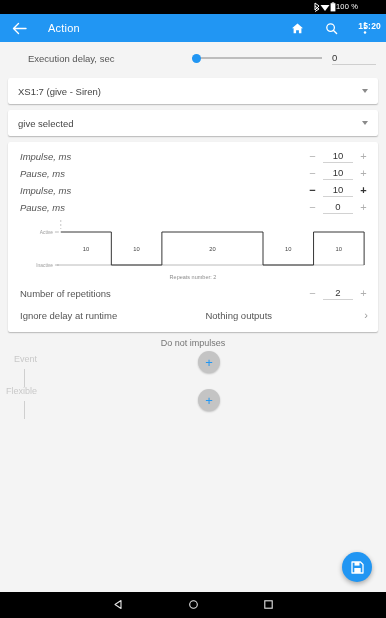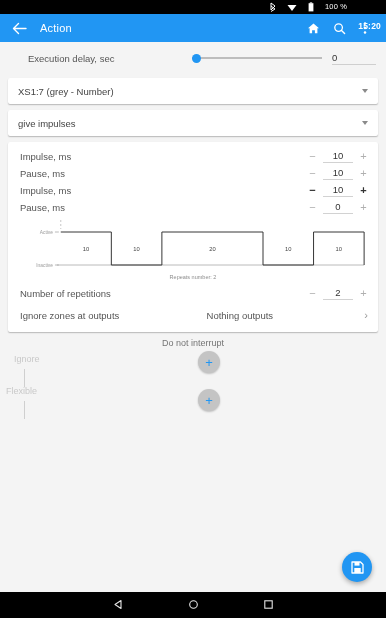--- a/index.html
+++ b/index.html
@@ -8,31 +8,31 @@
     background: #f4f4f4;
     font-family: "Liberation Sans", sans-serif;
     overflow: hidden;
   }
   #screen { position: relative; width: 386px; height: 618px; background: #f4f4f4; }
 
   
   .statusbar {
     height: 14px; background: #000; color: #fff;
     display: flex; align-items: center; justify-content: flex-end;
-    padding-right: 5px; gap: 11px;
+    padding-right: 5px; gap: 0;
     font-size: 8px; letter-spacing: .2px;
   }
   .sb-ico { display: inline-flex; align-items: center; }
   .sb-txt { font-size: 7.5px; line-height: 14px; }
   .sb-time { font-size: 8.5px; font-weight: bold; line-height: 14px; margin-top: 37px; }
 
   
   .appbar {
     height: 28px; background: #2196f3; color: #fff;
-    display: flex; align-items: center; padding: 0 8px; gap: 0;
+    display: flex; align-items: center; padding: 0 8px; gap: 8px;
   }
   .appbar .back { width: 22px; display: flex; align-items: center; justify-content: center; }
   .appbar .title { font-size: 11px; margin-left: 10px; flex: 1; letter-spacing: .2px; }
   .appbar .act { width: 26px; display: flex; align-items: center; justify-content: center; }
 
   
   .card {
     background: #fff; margin: 6px 8px;
     border-radius: 2px;
     box-shadow: 0 1px 1.5px rgba(0,0,0,.16), 0 1px 1px rgba(0,0,0,.10);
@@ -66,21 +66,21 @@
   .caret {
     width: 0; height: 0; border-left: 3.5px solid transparent;
     border-right: 3.5px solid transparent; border-top: 4px solid #8a8a8a;
   }
 
   
   .imp-card { padding: 6px 0 6px 0; }
   .step-row {
     display: flex; align-items: center; height: 17px; padding: 0 10px 0 12px;
   }
-  .step-row .lbl { flex: 1; }
+  .step-row .lbl { flex: 1; font-style: italic; }
   .stepper { display: flex; align-items: center; gap: 6px; }
   .minus, .plus {
     font-size: 11px; color: #b0b0b0; width: 9px; text-align: center;
     line-height: 1; user-select: none;
   }
   .step-row.active .minus, .step-row.active .plus { color: #333; font-weight: bold; }
   .step-val {
     width: 30px; text-align: center; font-size: 9.5px; color: #333;
     border-bottom: 1px solid #d2d2d2; padding-bottom: 1px;
   }
@@ -187,28 +187,28 @@
         <span class="track"></span>
         <span class="thumb"></span>
       </span>
     </span>
     <span class="num-under">0</span>
   </div>
 
 
   <div class="card">
     <div class="dd">
-      <span class="dd-text">XS1:7 (grey - Number)</span>
+      <span class="dd-text">XS1:7 (give - Siren)</span>
       <span class="caret"></span>
     </div>
   </div>
 
   <div class="card">
     <div class="dd">
-      <span class="dd-text">give impulses</span>
+      <span class="dd-text">give selected</span>
       <span class="caret"></span>
     </div>
   </div>
 
   <div class="card imp-card">
 
     <div class="step-row">
       <span class="lbl">Impulse, ms</span>
       <span class="stepper">
         <span class="minus">−</span>
@@ -270,29 +270,29 @@
       <span class="lbl">Number of repetitions</span>
       <span style="flex:1"></span>
       <span class="stepper">
         <span class="minus">−</span>
         <span class="step-val">2</span>
         <span class="plus">+</span>
       </span>
     </div>
 
     <div class="wide-row">
-      <span class="lbl">Ignore zones at outputs</span>
+      <span class="lbl">Ignore delay at runtime</span>
       <span class="mid">Nothing outputs</span>
       <span class="chev">›</span>
     </div>
   </div>
 
   <div class="flow">
-    <div class="dni">Do not interrupt</div>
-    <span class="node-lbl" style="left:14px; top:16px;">Ignore</span>
+    <div class="dni">Do not impulses</div>
+    <span class="node-lbl" style="left:14px; top:16px;">Event</span>
     <span class="vline" style="left:24px; top:31px; height:18px;"></span>
     <span class="node-lbl" style="left:6px; top:48px;">Flexible</span>
     <span class="vline" style="left:24px; top:63px; height:18px;"></span>
     <span class="plus-btn" style="left:198px; top:13px;">+</span>
     <span class="plus-btn" style="left:198px; top:51px;">+</span>
   </div>
 
   <div class="fab">
     <svg width="15" height="15" viewBox="0 0 15 15">
       <path d="M2 2 H10.5 L13 4.5 V13 H2 Z" fill="none" stroke="#fff" stroke-width="1.3" stroke-linejoin="round"></path>

